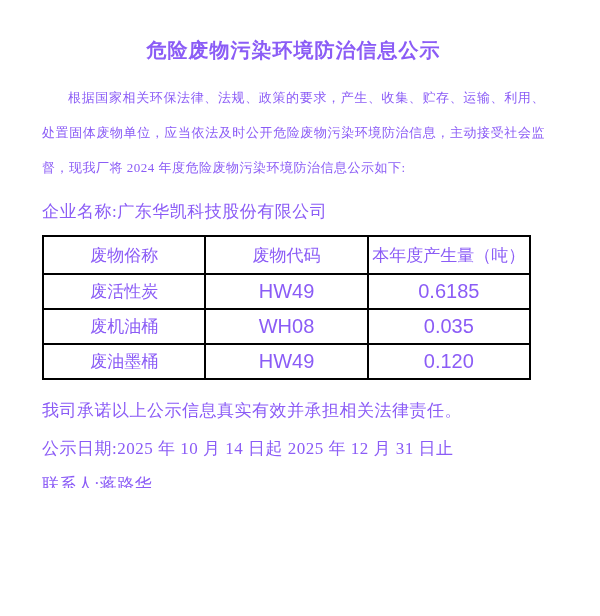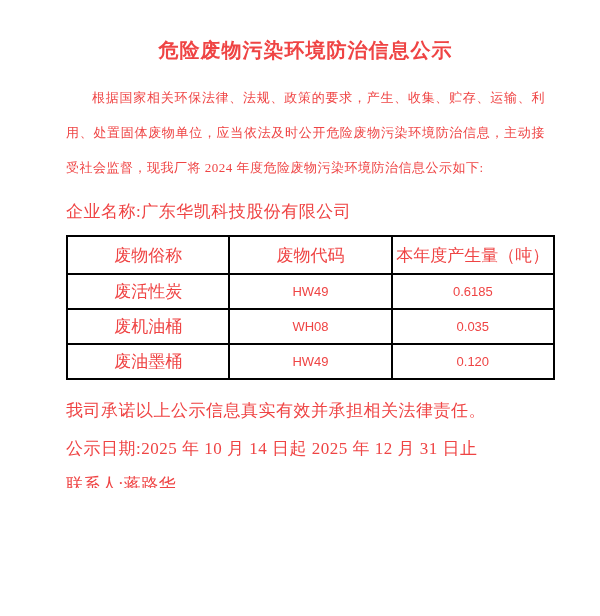--- a/index.html
+++ b/index.html
@@ -5,24 +5,24 @@
   html, body {
     margin: 0;
     padding: 0;
     background: #ffffff;
   }
   .page {
     position: relative;
     width: 600px;
     height: 488px;
     background: #ffffff;
-    color: #ef4444;
+    color: #8b5cf6;
     font-family: "Liberation Serif", "DejaVu Serif", serif;
     box-sizing: border-box;
-    padding: 28px 55px 0 66px;
+    padding: 28px 55px 0 42px;
     overflow: hidden;
   }
   .doc-title {
     font-size: 20px;
     font-weight: bold;
     text-align: center;
     letter-spacing: 1px;
     margin: 8px 0 0 0;
     line-height: 28px;
   }
@@ -53,21 +53,21 @@
     border: 2px solid #000000;
     text-align: center;
     vertical-align: middle;
     font-weight: normal;
     padding: 0;
   }
   .waste-table th { height: 36px; text-align: center; }
   .waste-table td { height: 33px; }
   .latin {
     font-family: "Liberation Sans", "DejaVu Sans", sans-serif;
-    font-size: 13px;
+    font-size: 20px;
   }
   .commitment { margin-top: 20px; }
   .date-line  { margin-top: 16px; }
   .person-line{ margin-top: 14px; text-decoration: underline; }
   .phone-line { margin-top: 14px; }
 </style>
 </head>
 <body>
 
 <div class="page">

